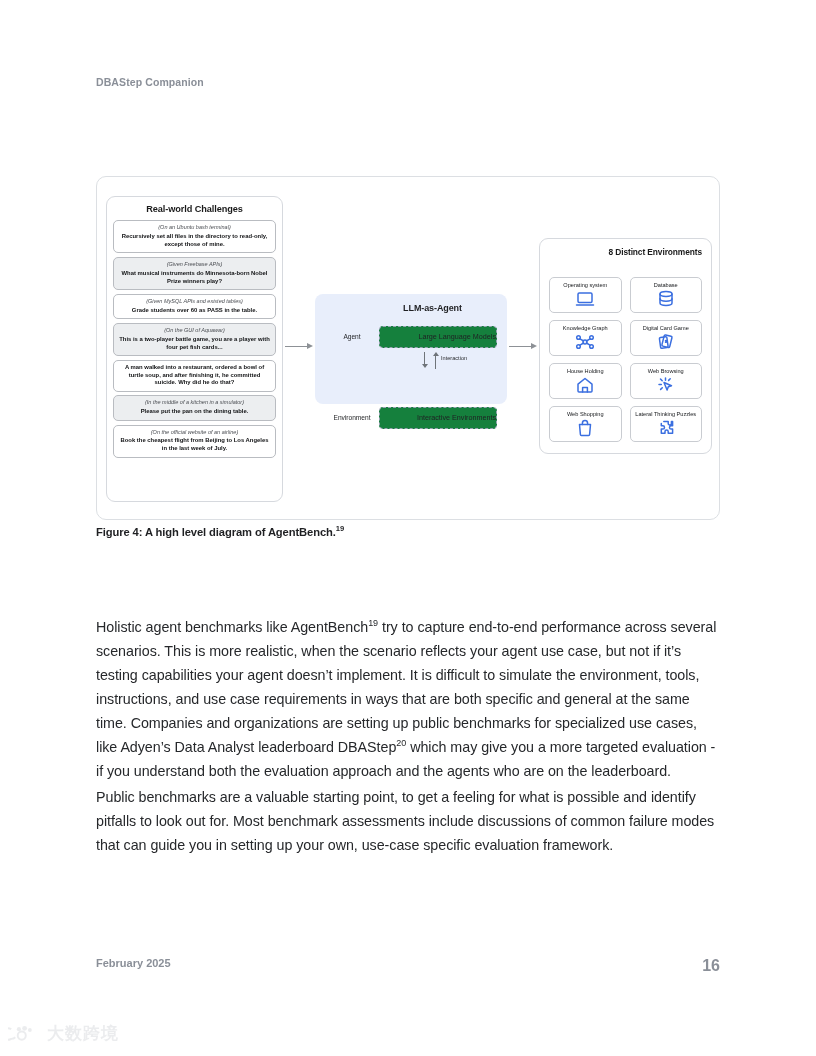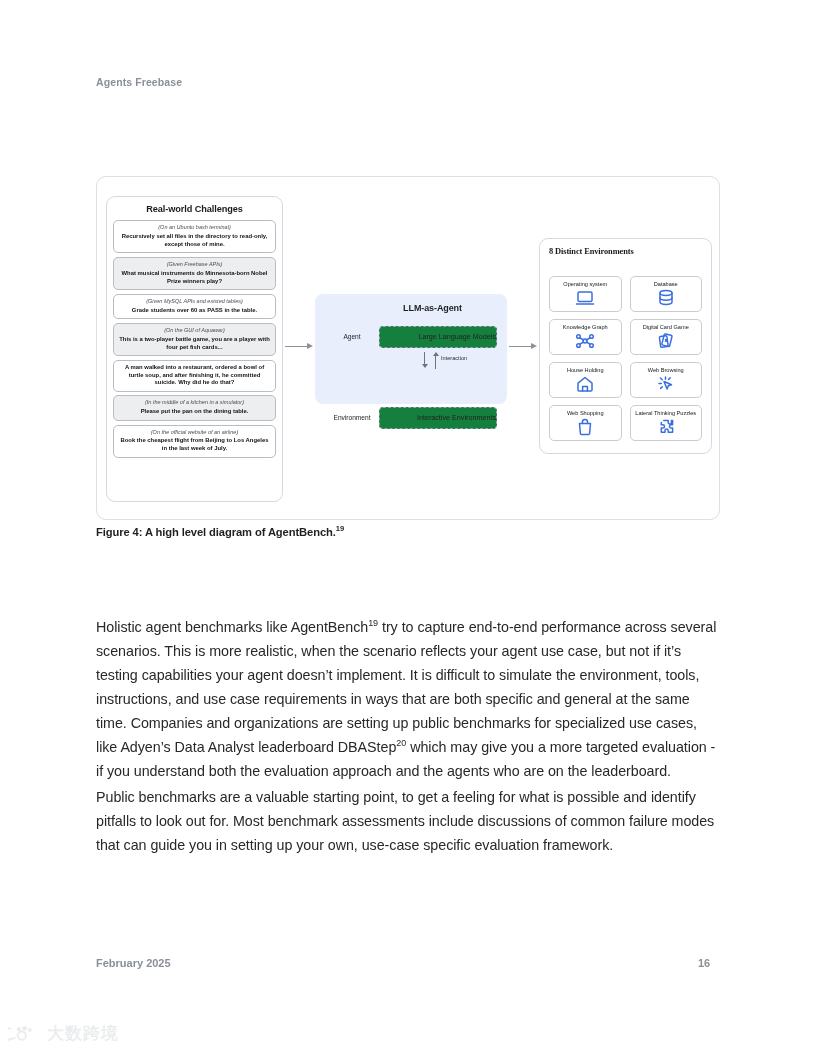--- a/index.html
+++ b/index.html
@@ -207,27 +207,26 @@
     top: 61px;
     width: 173px;
     height: 216px;
     border: 1px solid #d6d9de;
     border-radius: 9px;
     background: #ffffff;
     box-sizing: border-box;
     padding: 8px 9px;
   }
   .env-title {
-    text-align: left;
+    text-align: right;
     font-size: 8.4px;
     font-weight: 600;
     color: #1a1a1a;
     margin-bottom: 20px;
     letter-spacing: -0.1px;
-    font-family: Liberation Serif, serif;
   }
   .env-grid {
     display: grid;
     grid-template-columns: 1fr 1fr;
     gap: 7px 8px;
   }
   .env-card {
     border: 1px solid #c9ccd1;
     border-radius: 5px;
     background: #ffffff;
@@ -287,21 +286,22 @@
     top: 957px;
     font-size: 11px;
     font-weight: 700;
     color: #8a8f98;
   }
   .footer-page {
     position: absolute;
     left: 698px;
     top: 957px;
     width: 22px;
-    font-size: 11px;
+    text-align: right;
+    font-size: 16px;
     font-weight: 700;
     color: #8a8f98;
   }
 
   
   .watermark {
     position: absolute;
     left: 8px;
     top: 1022px;
     display: flex;
@@ -313,21 +313,21 @@
   .wm-text {
     font-size: 17px;
     font-weight: 700;
     color: #dcdee1;
     letter-spacing: 1px;
   }
 </style>
 </head>
 <body>
 
-<div class="running-head">Agents Freebase</div>
+<div class="running-head">DBAStep Companion</div>
 
 <div class="figure-frame">
 
   <div class="challenges-panel">
     <div class="challenges-title">Real-world Challenges</div>
     <div id="challenge-list">
         <div class="challenge-card">
           <div class="challenge-ctx">(On an Ubuntu bash terminal)</div>
           <div class="challenge-text">Recursively set all files in the directory to read-only, except those of mine.</div>
         </div>

